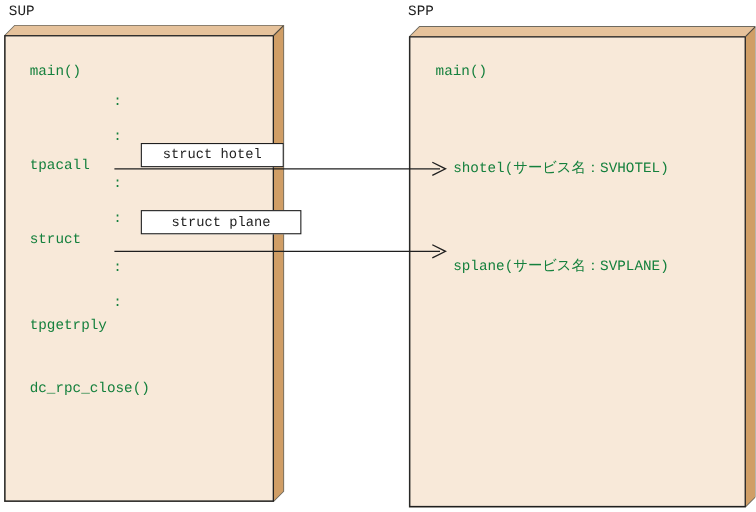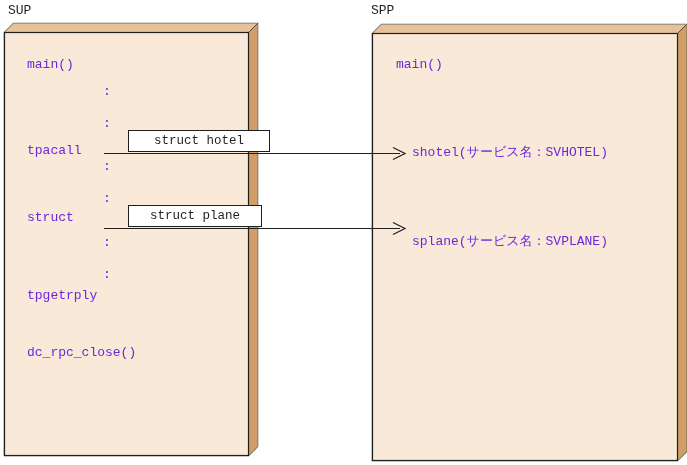--- a/index.html
+++ b/index.html
@@ -45,21 +45,21 @@
   .arrow-head {
     stroke: #1f1f1f;
     stroke-width: 1.2;
     fill: none;
   }
   .t {
     position: absolute;
     font-size: 13px;
     line-height: 13px;
     white-space: pre;
-    color: #6d28d9;
+    color: #15803d;
   }
   .box-title {
     position: absolute;
     font-size: 13px;
     line-height: 14px;
     color: #1f1f1f;
   }
   .msg-box {
     position: absolute;
     box-sizing: border-box;
@@ -119,20 +119,20 @@
   <div class="t" style="left:27px; top:211px;">struct</div>
   <div class="t" style="left:103px; top:236px;">:</div>
   <div class="t" style="left:103px; top:268px;">:</div>
   <div class="t" style="left:27px; top:289px;">tpgetrply</div>
   <div class="t" style="left:27px; top:346px;">dc_rpc_close()</div>
 
   <div class="t" style="left:396px; top:58px;">main()</div>
   <div class="t" style="left:412px; top:146px;">shotel(サービス名：SVHOTEL)</div>
   <div class="t" style="left:412px; top:235px;">splane(サービス名：SVPLANE)</div>
 
-  <div class="msg-box" style="left:128px; top:130px; width:142px; height:22px;">
+  <div class="msg-box" style="left:128px; top:130px; width:130px; height:22px;">
     <span>struct hotel</span>
   </div>
-  <div class="msg-box" style="left:128px; top:205px; width:134px; height:22px;">
+  <div class="msg-box" style="left:128px; top:191px; width:146px; height:22px;">
     <span>struct plane</span>
   </div>
 
 </div>
 
 </body></html>

